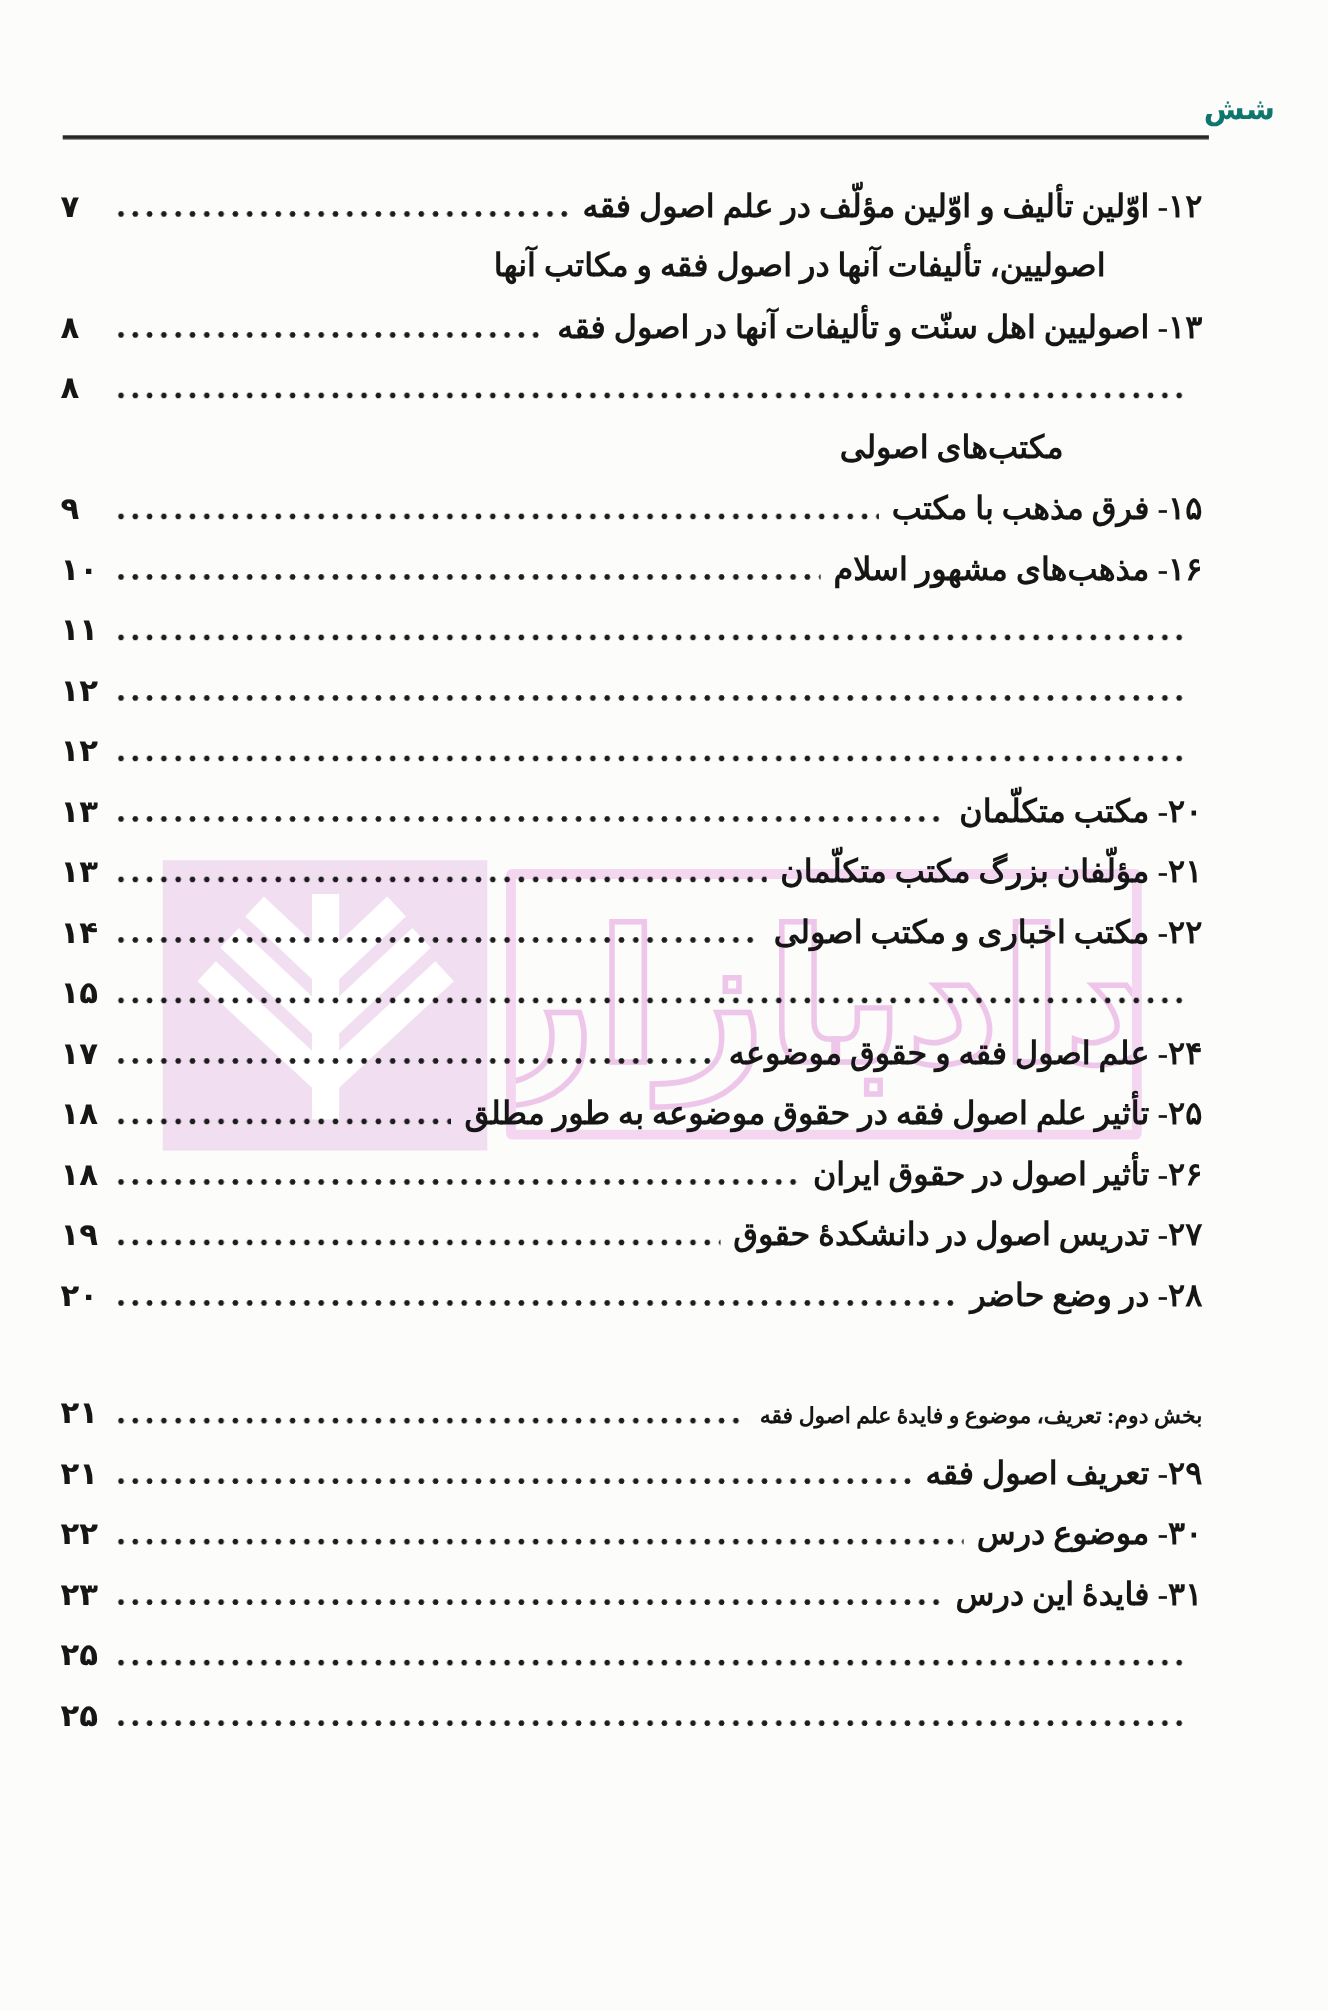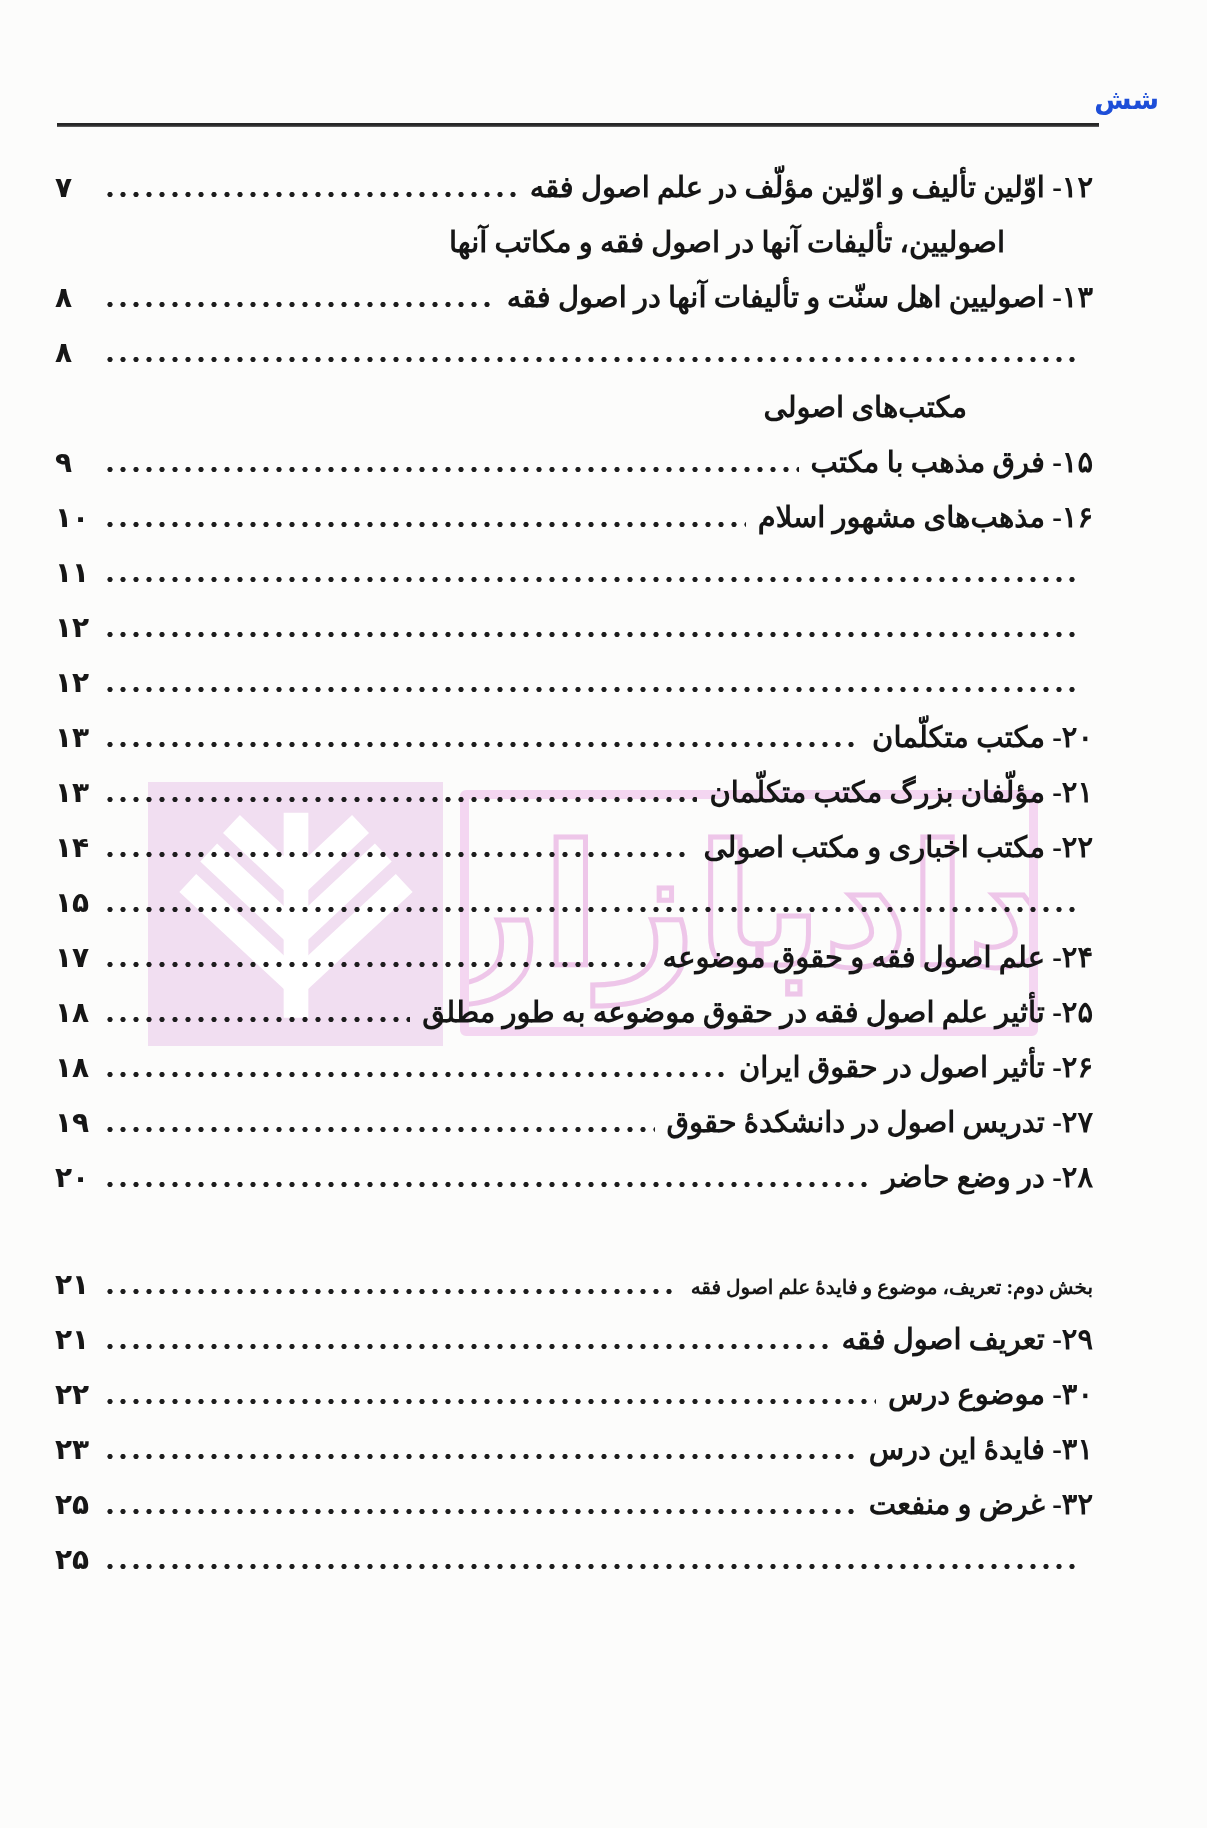--- a/index.html
+++ b/index.html
@@ -17,21 +17,21 @@
     font-family:"DejaVu Sans", sans-serif;
     color:var(--ink);
     overflow:hidden;
   }
 
   
   .page-header-label{
     position:absolute;
     top:84px; right:48px;
     font-size:27px; font-weight:bold;
-    color:#1d4ed8;
+    color:#0f766e;
     z-index:2;
     margin-left:25px;
   }
   .header-rule{
     position:absolute;
     top:123px; left:57px;
     width:1042px; height:4px;
     background:linear-gradient(to bottom,#262626 55%,#6b6b6b 100%);
     z-index:2;
   }
@@ -249,21 +249,20 @@
     <span class="label">۳۰- موضوع درس</span>
     <span class="leader"></span>
     <span class="page">۲۲</span>
   </div>
     <div class="row row--entry">
     <span class="label">۳۱- فایدهٔ این درس</span>
     <span class="leader"></span>
     <span class="page">۲۳</span>
   </div>
     <div class="row row--entry">
-    <span class="label">۳۲- غرض و منفعت</span>
     <span class="leader"></span>
     <span class="page">۲۵</span>
   </div>
     <div class="row row--entry">
     <span class="leader"></span>
     <span class="page">۲۵</span>
   </div>
   </div>
 
 </body></html>

